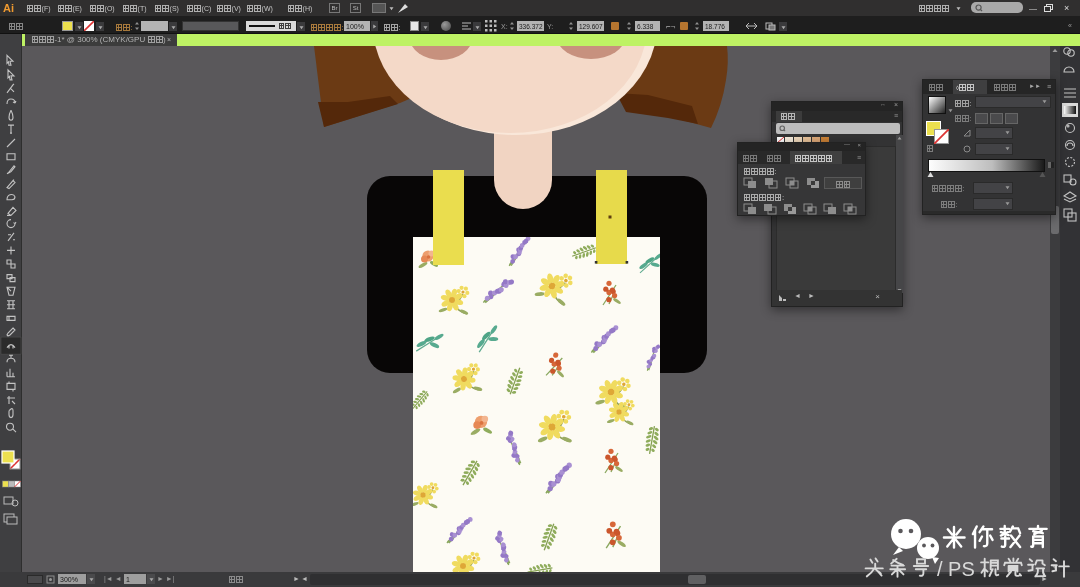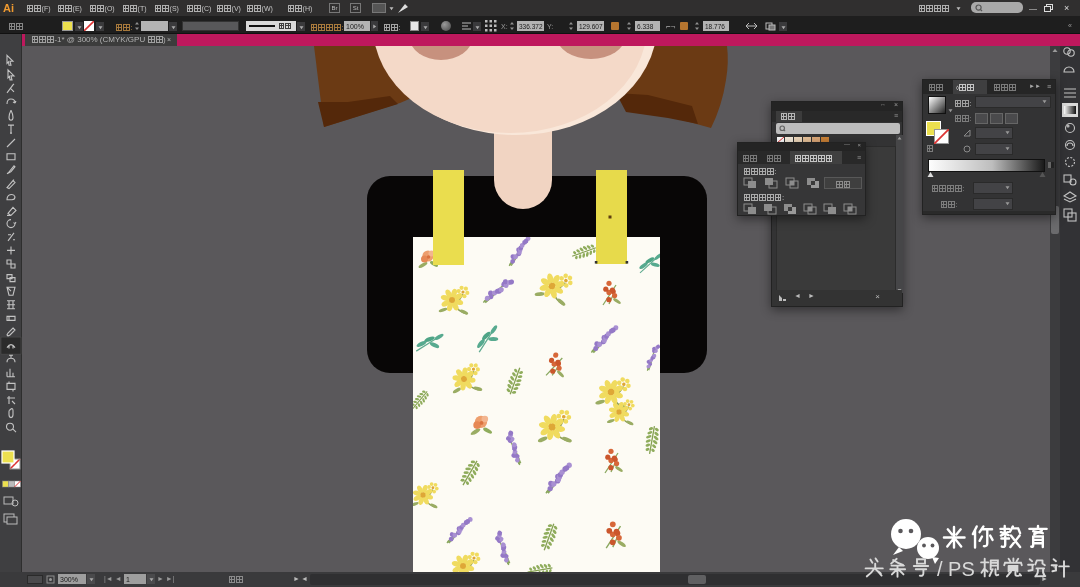--- a/index.html
+++ b/index.html
@@ -3,21 +3,21 @@
 *{margin:0;padding:0;box-sizing:border-box}
 html,body{width:1080px;height:587px;overflow:hidden;background:#5a585b;font-family:"Liberation Sans",sans-serif}
 #app{position:relative;width:1080px;height:587px;overflow:hidden}
 .abs{position:absolute}
 .cj{display:inline-block;width:.85em;height:.85em;border:1px solid currentColor;
  background:linear-gradient(currentColor,currentColor) 50% 50%/100% 1px no-repeat,
  linear-gradient(currentColor,currentColor) 50% 50%/1px 100% no-repeat;
  vertical-align:-0.08em;margin:0 .5px;opacity:.85}
 .menu{left:0;top:0;width:1080px;height:16px;background:#302f2f;color:#c6c6c6;font-size:8px}
 .ctrl{left:0;top:16px;width:1080px;height:18px;background:#1e1e1e;color:#bbb;font-size:8px;border-bottom:1px solid #111}
-.tabrow{left:0;top:34px;width:1080px;height:12px;background:#be185d}
+.tabrow{left:0;top:34px;width:1080px;height:12px;background:#bef264}
 .tab{position:absolute;left:25px;top:0;width:152px;height:12px;background:#3c3c3c;color:#b2b2b2;font-size:8px;line-height:12px;padding-left:6px}
 .toolbar{left:0;top:34px;width:22px;height:538px;background:#3f3f41;border-right:1px solid #2e2e2e}
 .dock{left:1060px;top:46px;width:20px;height:541px;background:#323235}
 .vscroll{left:1050px;top:46px;width:10px;height:526px;background:#3c3c3e}
 .vthumb{position:absolute;left:1px;top:160px;width:8px;height:28px;background:#6b6b6d;border-radius:2px}
 .status{left:0;top:572px;width:1080px;height:15px;background:#3a3a3c;color:#aaa;font-size:8px}
 .hscroll{position:absolute;left:310px;top:2px;width:730px;height:11px;background:#2f2f31;border-radius:2px}
 .hthumb{position:absolute;left:378px;top:1px;width:18px;height:9px;background:#606062;border-radius:2px}
 .fld{position:absolute;background:#b3b3b3;color:#1a1a1a;font-size:7px;line-height:9px;padding:1px 2px;height:10px}
 .dfld{position:absolute;background:#434346;border:1px solid #2a2a2a;height:12px}

